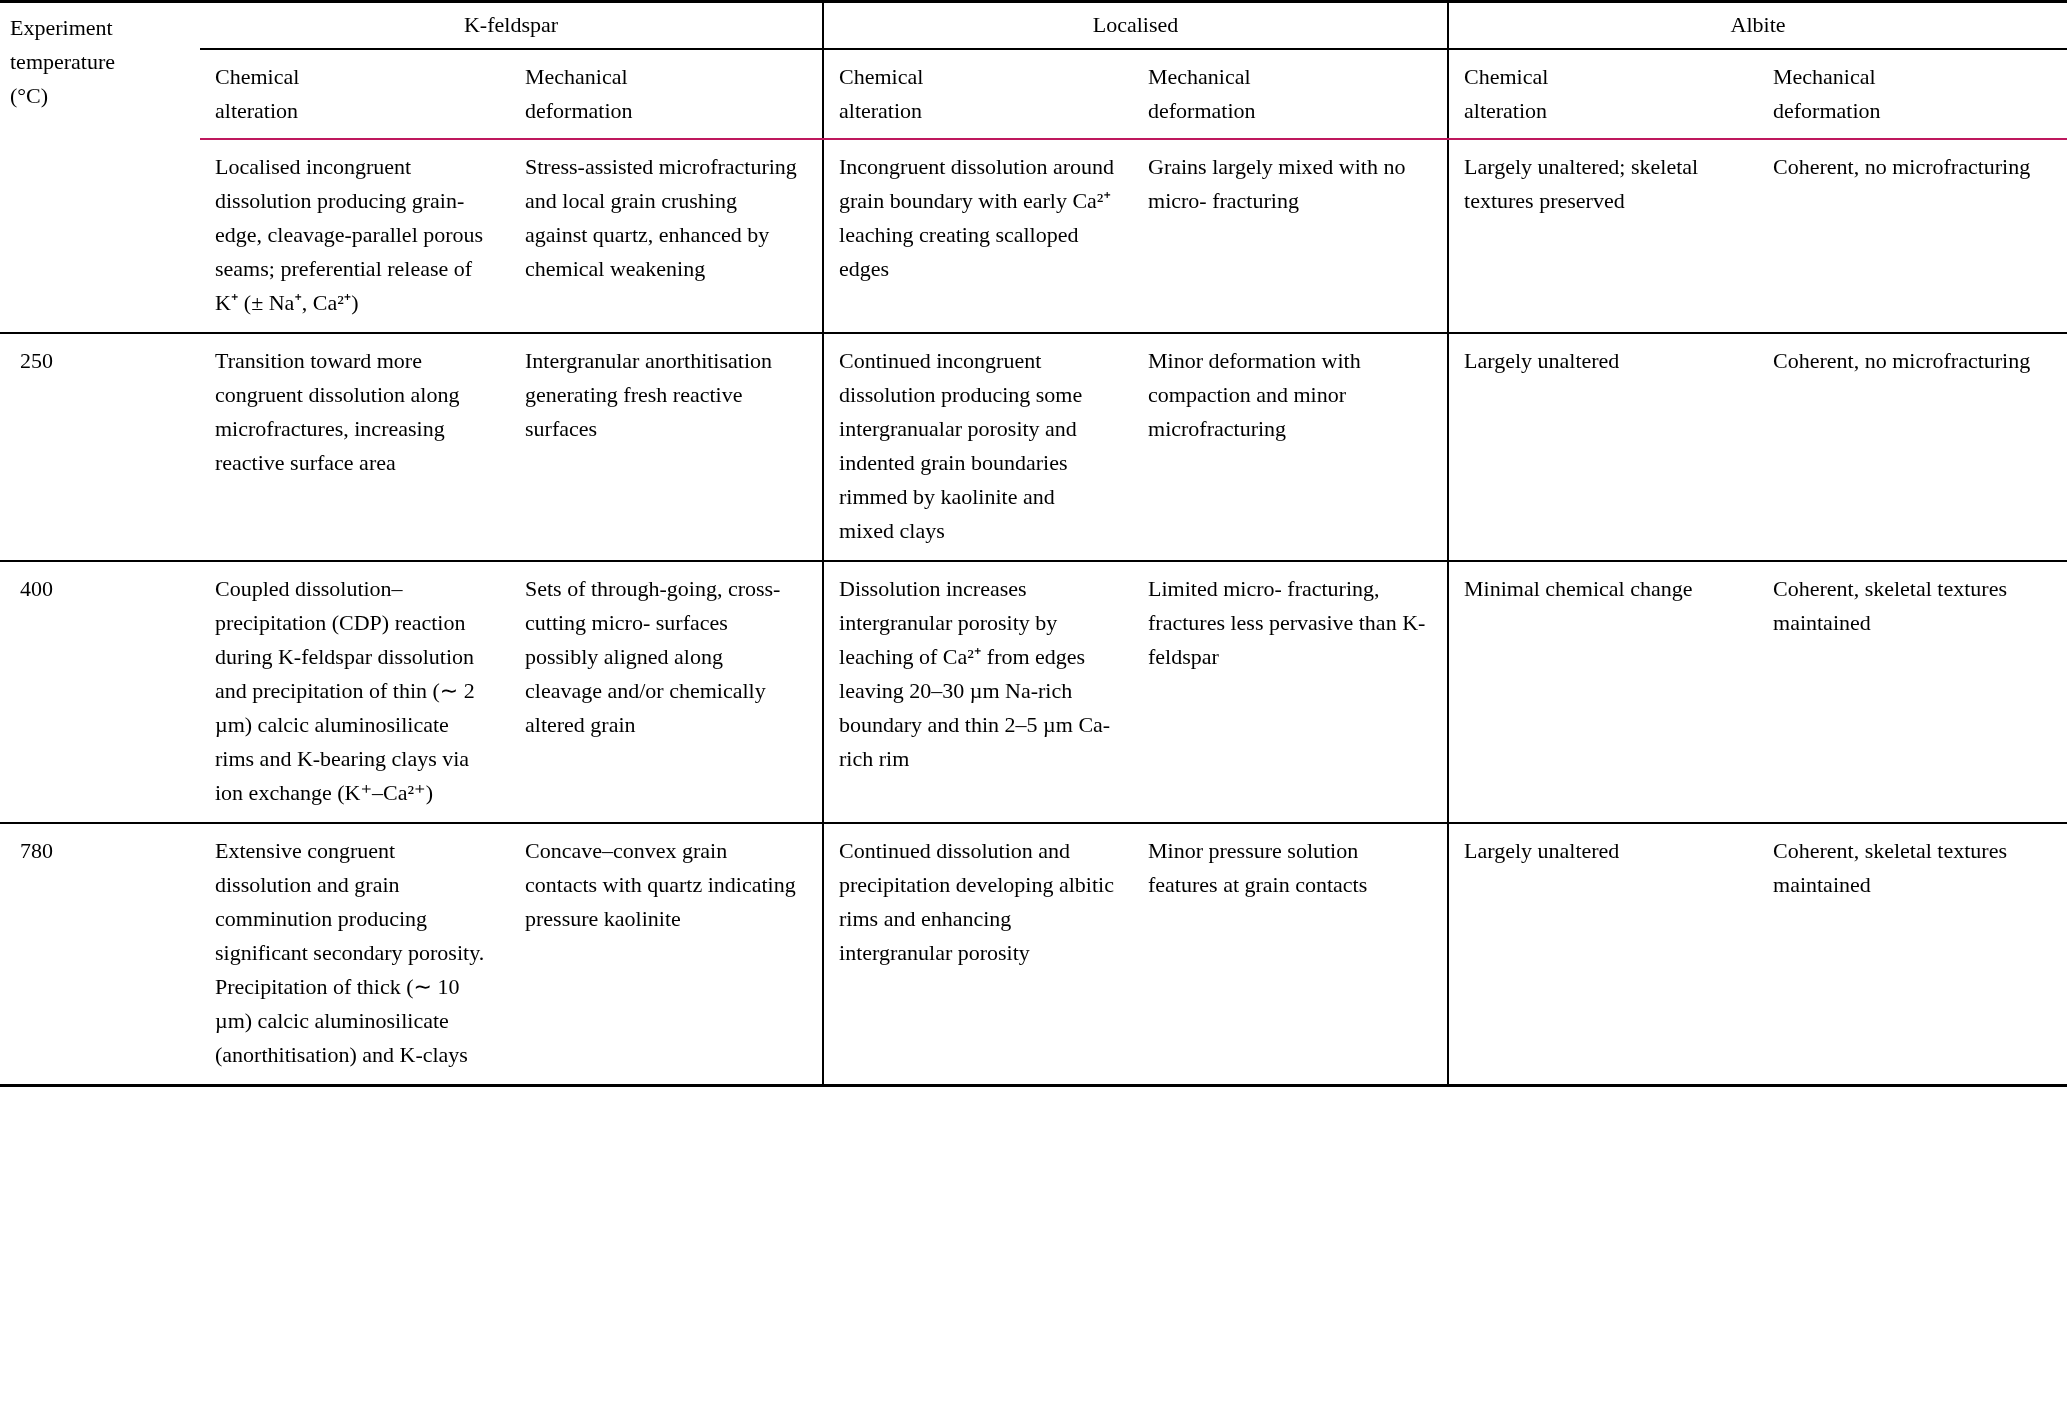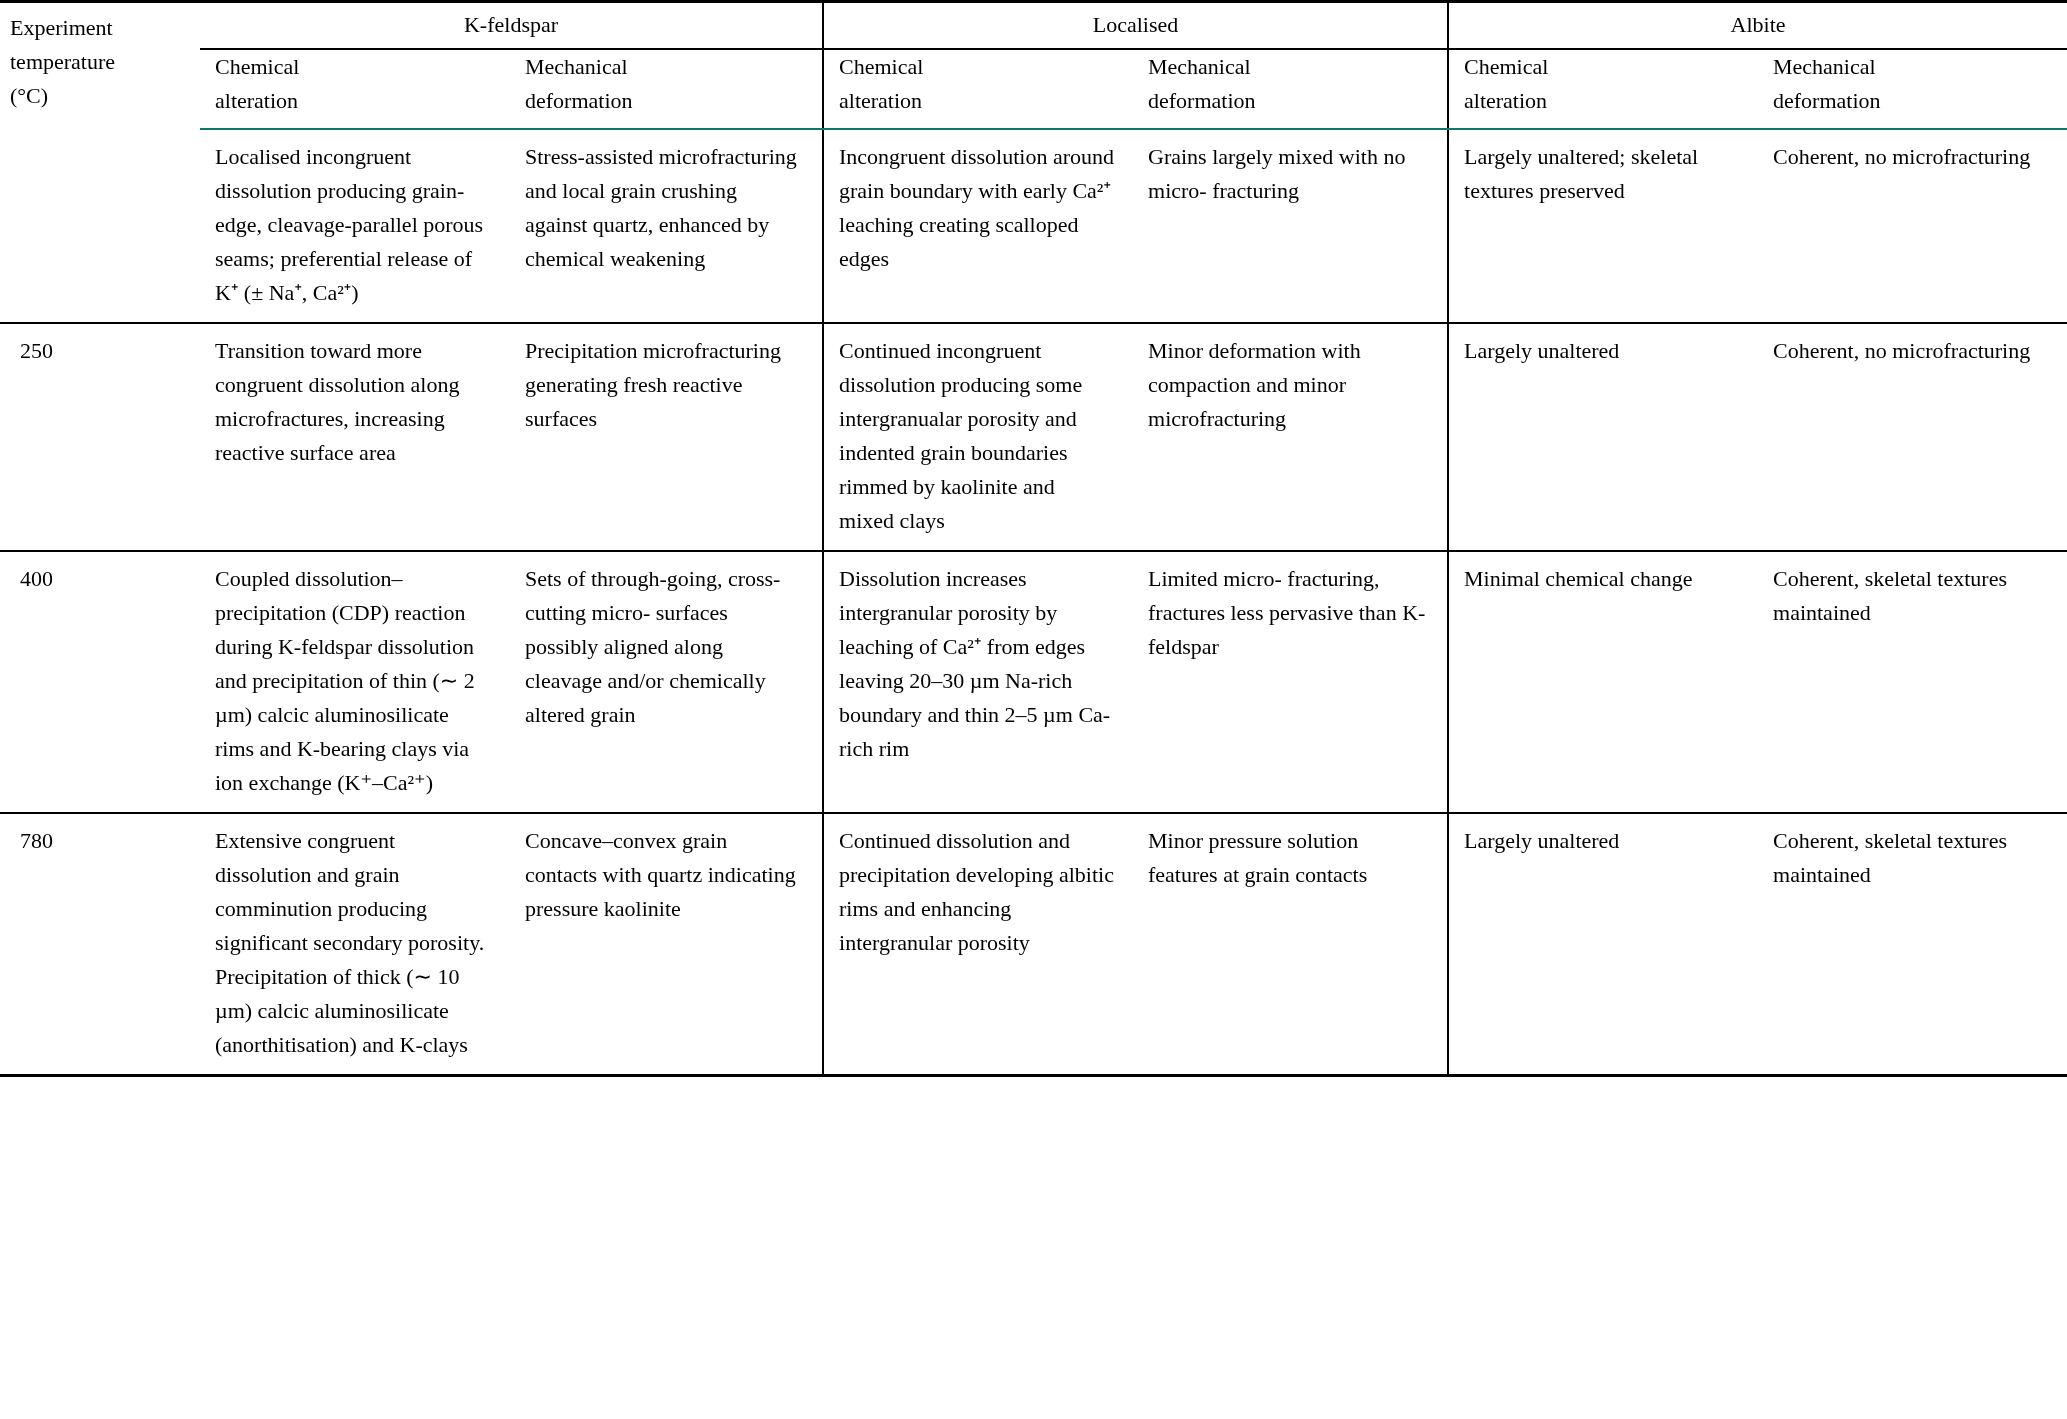--- a/index.html
+++ b/index.html
@@ -32,22 +32,22 @@
   }
   th.group-header {
     text-align: center;
     padding: 5px 0 6px 0;
     border-bottom: 2px solid #000000;
   }
   th.corner-header {
     padding: 8px 10px 0 10px;
   }
   th.sub-header {
-    padding: 0 15px 10px 15px;
-    border-bottom: 2px solid #0f766e;
+    padding: 10px 15px 10px 15px;
+    border-bottom: 2px solid #be185d;
   }
   td.body-cell {
     padding: 10px 18px 12px 15px;
   }
   td.temp-cell {
     padding: 10px 8px 0 20px;
   }
   tr.row-sep > td {
     border-top: 2px solid #000000;
   }
@@ -105,21 +105,21 @@
         <td class="body-cell">Stress-assisted microfracturing and local grain crushing against quartz, enhanced by chemical weakening</td>
         <td class="body-cell div-left">Incongruent dissolution around grain boundary with early Ca²⁺ leaching creating scalloped edges</td>
         <td class="body-cell">Grains largely mixed with no micro- fracturing</td>
         <td class="body-cell div-left">Largely unaltered; skeletal textures preserved</td>
         <td class="body-cell">Coherent, no microfracturing</td>
       </tr>
 
       <tr class="row-sep">
         <td class="temp-cell">250</td>
         <td class="body-cell">Transition toward more congruent dissolution along microfractures, increasing reactive surface area</td>
-        <td class="body-cell">Precipitation microfracturing generating fresh reactive surfaces</td>
+        <td class="body-cell">Intergranular anorthitisation generating fresh reactive surfaces</td>
         <td class="body-cell div-left">Continued incongruent dissolution producing some intergranualar porosity and indented grain boundaries rimmed by kaolinite and mixed clays</td>
         <td class="body-cell">Minor deformation with compaction and minor microfracturing</td>
         <td class="body-cell div-left">Largely unaltered</td>
         <td class="body-cell">Coherent, no microfracturing</td>
       </tr>
 
       <tr class="row-sep">
         <td class="temp-cell">400</td>
         <td class="body-cell">Coupled dissolution– precipitation (CDP) reaction during K-feldspar dissolution and precipitation of thin (∼ 2 µm) calcic aluminosilicate rims and K-bearing clays via ion exchange (K⁺–Ca²⁺)</td>
         <td class="body-cell">Sets of through-going, cross-cutting micro- surfaces possibly aligned along cleavage and/or chemically altered grain</td>

